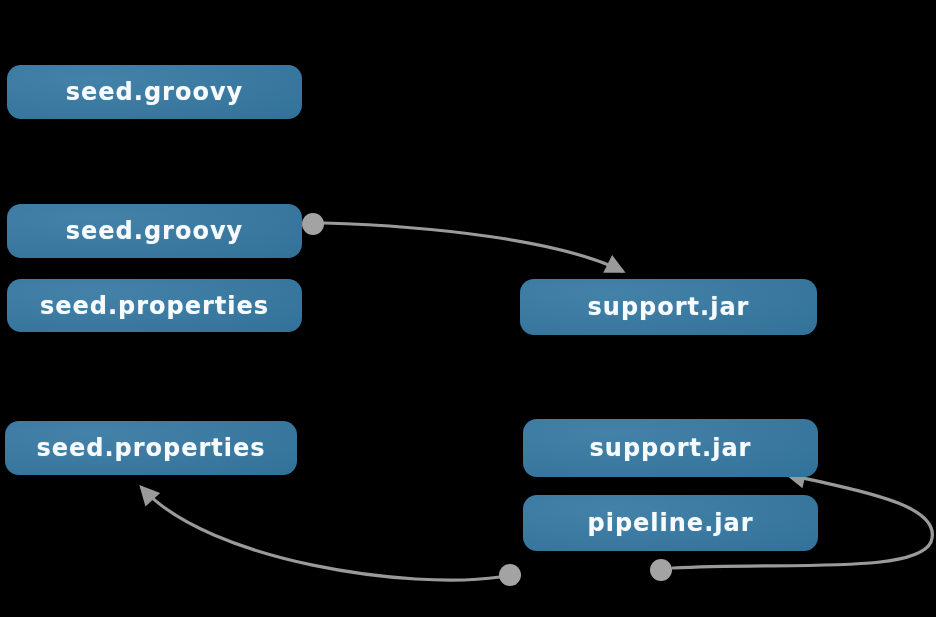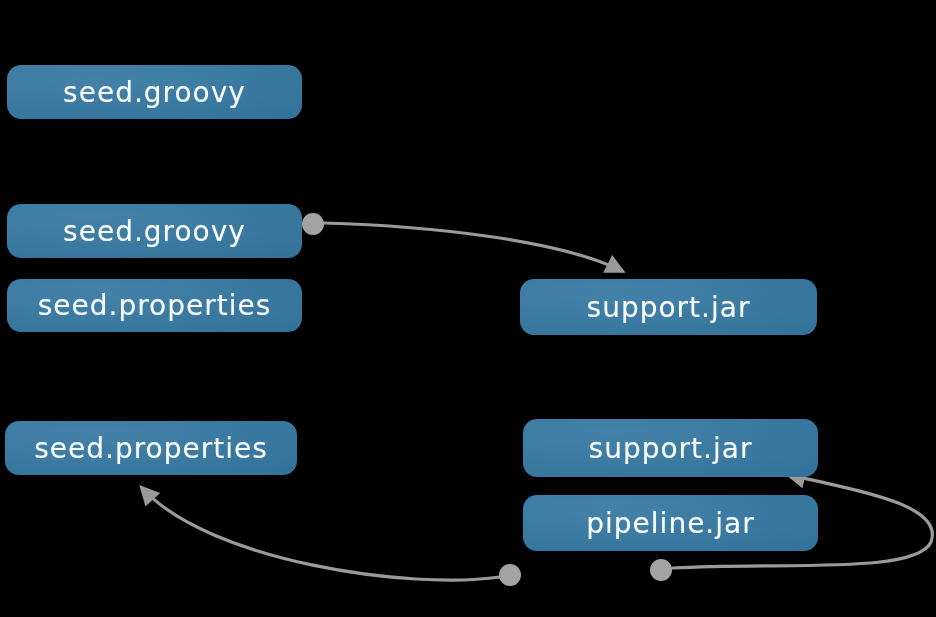--- a/index.html
+++ b/index.html
@@ -31,22 +31,22 @@
     position: absolute;
     border-radius: 14px;
     display: flex;
     align-items: center;
     justify-content: center;
     box-sizing: border-box;
     
     background-image: radial-gradient(ellipse at 30% 25%, rgba(255,255,255,0.07), rgba(0,0,0,0.06));
   }
   .node-label {
-    font-size: 28px;
-    font-weight: 400;
+    font-size: 24px;
+    font-weight: 700;
     letter-spacing: 1px;
     white-space: nowrap;
     text-shadow: 0 0 1px rgba(255,255,255,0.4);
   }
 </style>
 </head>
 <body>
 
 <div class="stage" style="width: 936px; height: 617px; background: rgb(0, 0, 0);">
   <svg class="edges-layer" width="936" height="617" viewBox="0 0 936 617" xmlns="http://www.w3.org/2000/svg">

